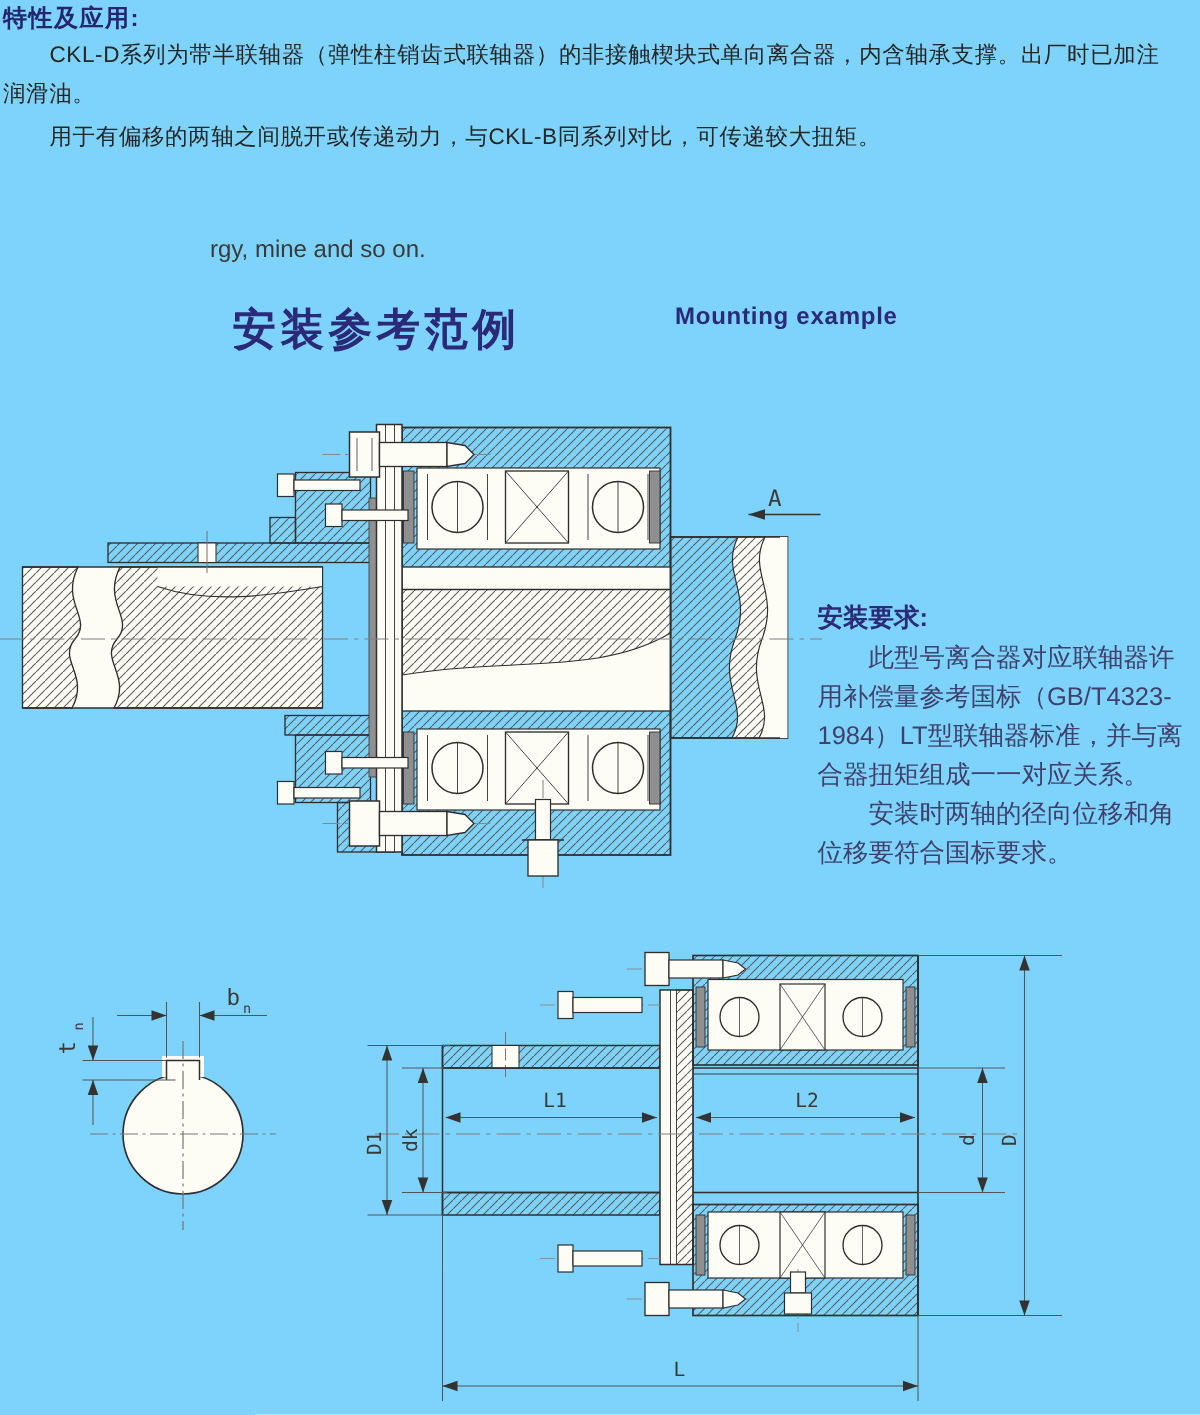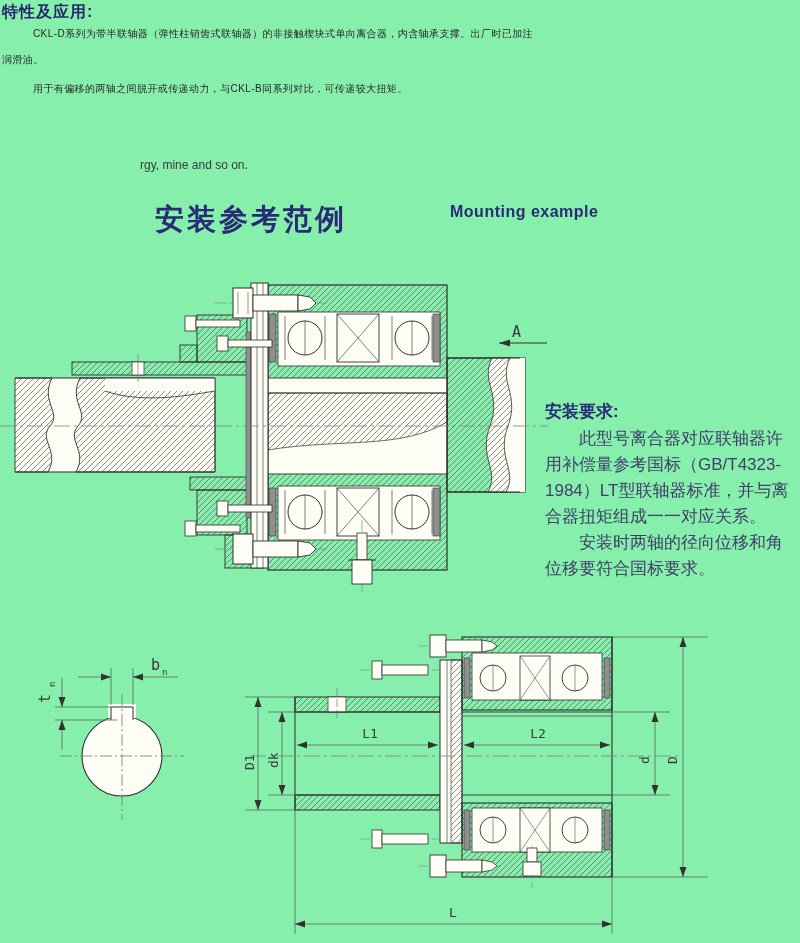--- a/index.html
+++ b/index.html
@@ -1,27 +1,27 @@
 <!DOCTYPE html>
 <html><head>
 <meta charset="utf-8">
 <style>
   html,body{margin:0;padding:0;background:#e8e8e8;}
   .page{
-    position:relative;width:800px;height:943px;background:#86efac;
+    position:relative;width:800px;height:943px;background:#7dd3fc;
     overflow:hidden;font-family:"Liberation Sans",sans-serif;margin:0 auto;
   }
   .abs{position:absolute;}
   .feat-title{left:2px;top:2px;font-size:16px;font-weight:bold;color:#26266e;letter-spacing:1px;}
-  .body-line{font-size:10px;color:#262626;letter-spacing:0.4px;white-space:nowrap;}
+  .body-line{font-size:15px;color:#262626;letter-spacing:0.4px;white-space:nowrap;}
   .p1l1{left:33px;top:27px;}
   .p1l2{left:2px;top:53px;}
   .p2{left:33px;top:82px;text-align:right;}
   .p3{left:33px;top:108px;}
-  .eng-frag{left:140px;top:158px;font-size:12px;color:#3a3a3a;}
+  .eng-frag{left:140px;top:158px;font-size:16px;color:#3a3a3a;}
   .head-cn{left:155px;top:200px;font-size:29px;font-weight:bold;color:#2a2a78;letter-spacing:3px;}
   .head-en{left:450px;top:203px;font-size:16px;font-weight:bold;color:#2a2a78;letter-spacing:0.5px;}
   .install{left:545px;top:400px;width:260px;}
   .install-title{font-size:17px;font-weight:bold;color:#2b2b77;margin:0 0 3px 0;}
   .install-line{font-size:17px;line-height:26px;color:#40406a;white-space:nowrap;}
   .install-line.indent{padding-left:34px;}
   svg text{font-family:"DejaVu Sans Mono","Liberation Mono",monospace;fill:#3a3a3a;}
 </style>
 </head>
 <body>

